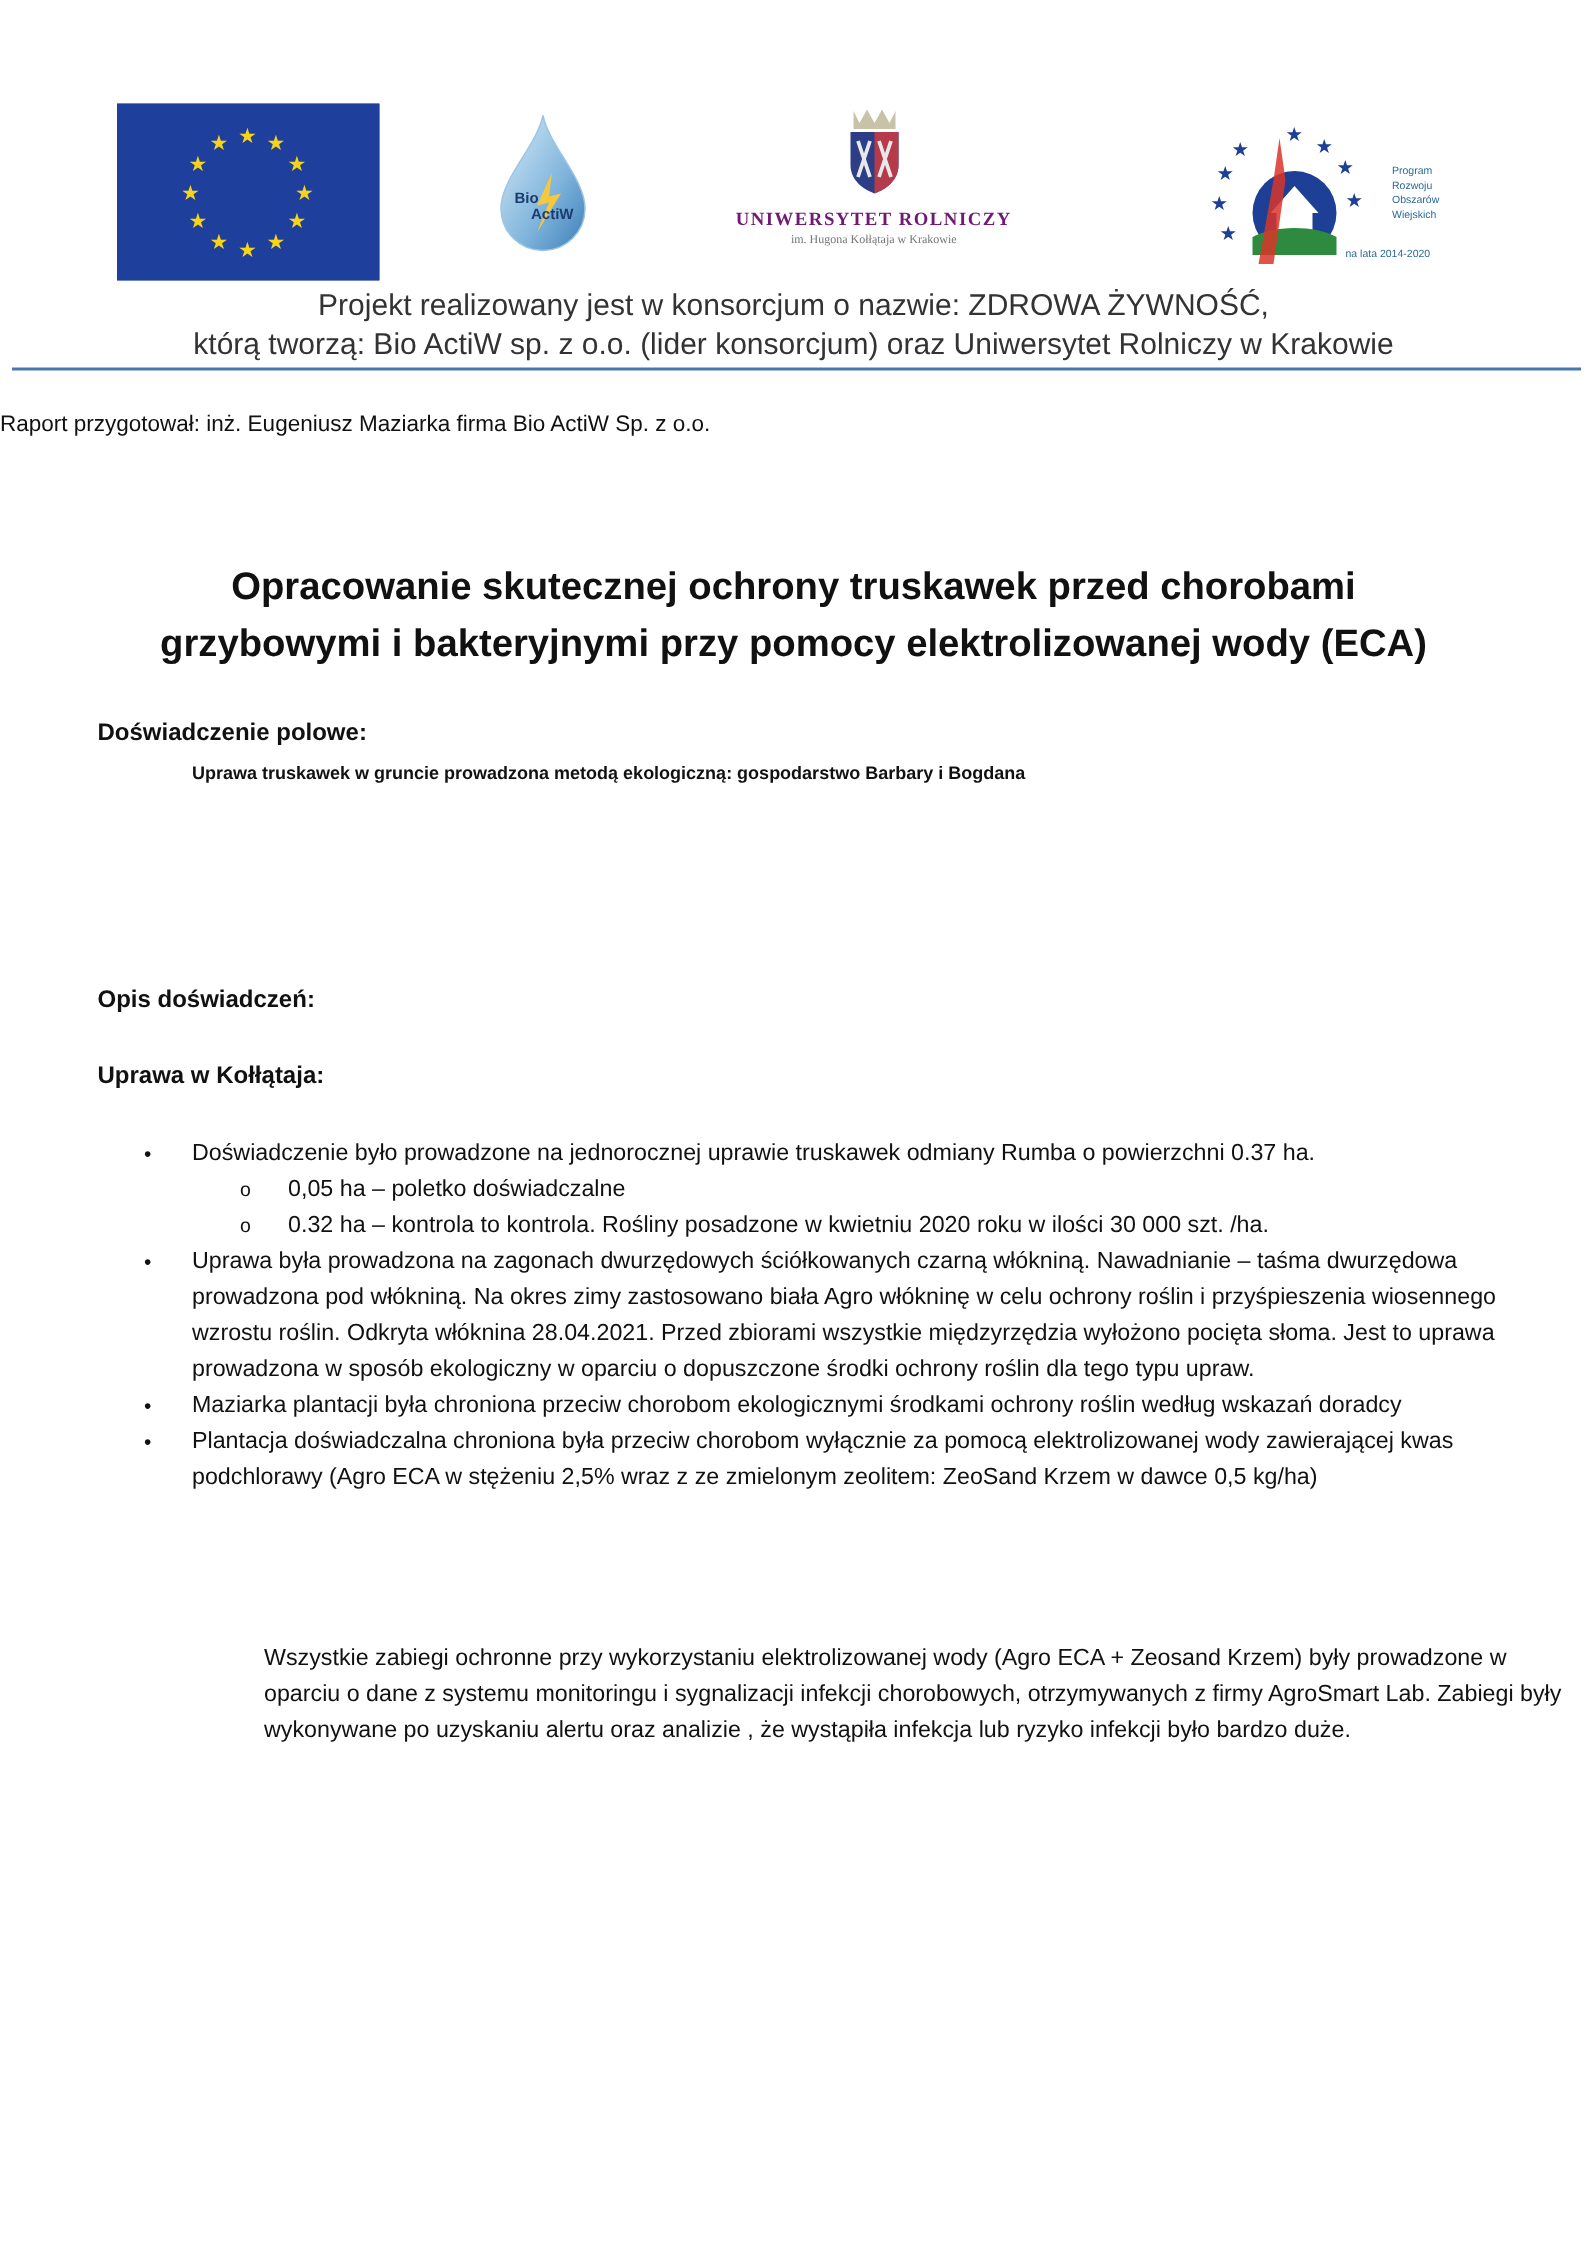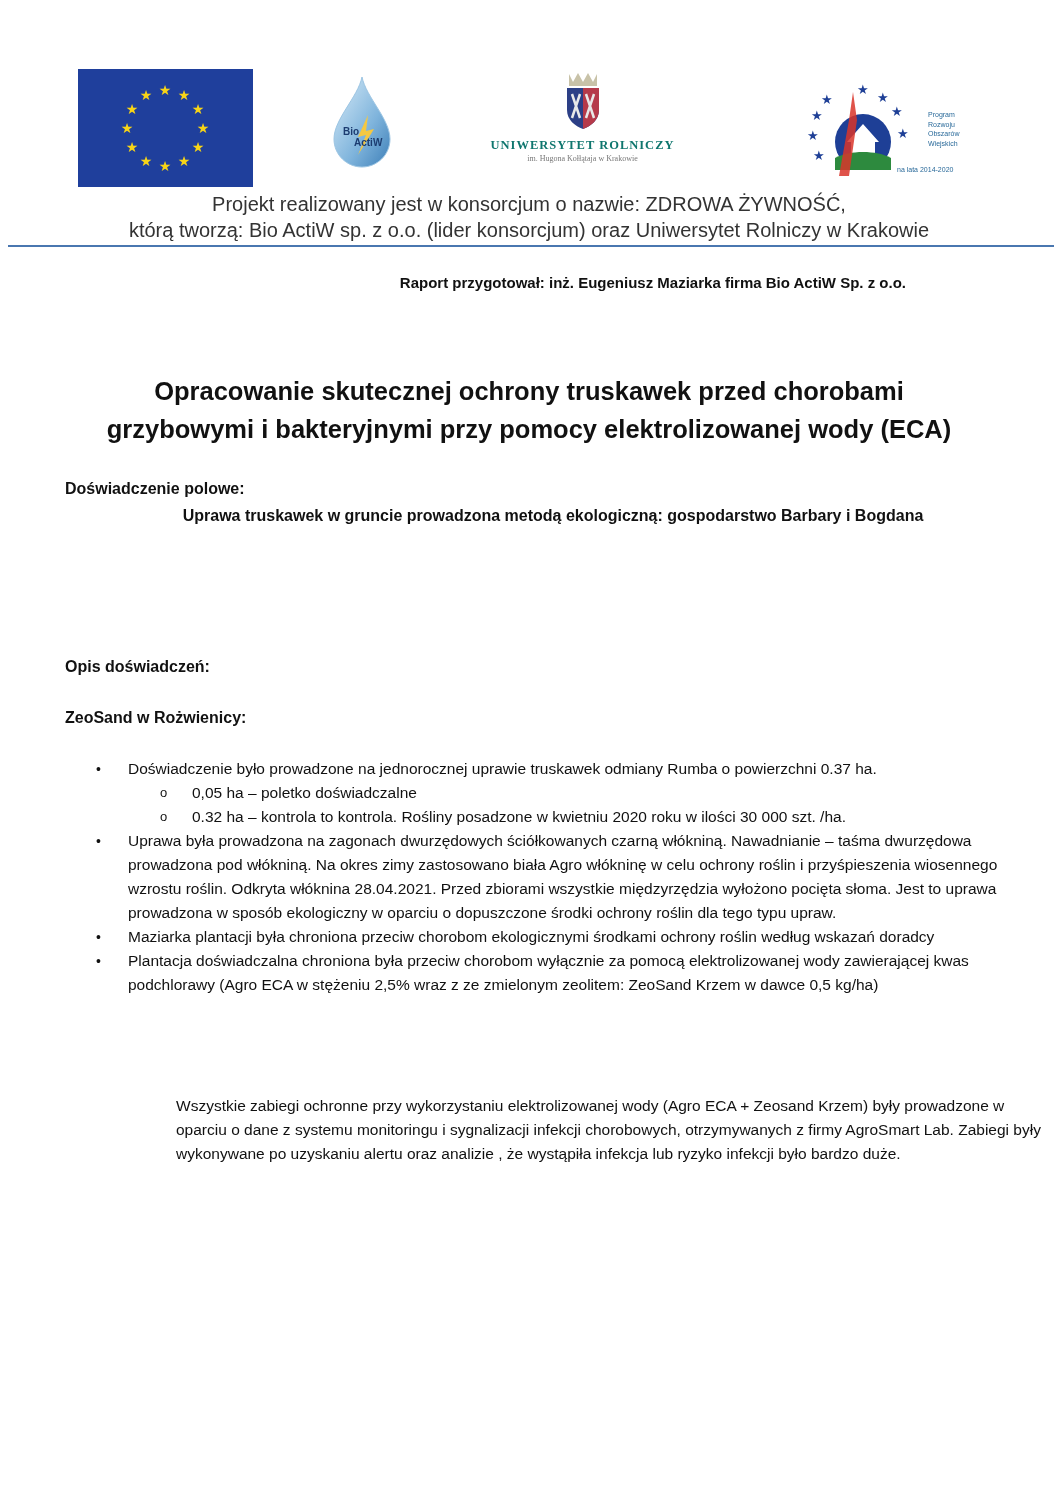--- a/index.html
+++ b/index.html
@@ -6,36 +6,36 @@
   body { width: 1058px; height: 1497px; position: relative; overflow: hidden;
          font-family: "Liberation Sans", "DejaVu Sans", sans-serif; color: #111; }
   .abs { position: absolute; }
 
   
   .eu-flag { left: 78px; top: 69px; width: 175px; height: 118px; background: #1f3f9c; }
   .eu-flag svg { width: 100%; height: 100%; display: block; }
   .drop { left: 328px; top: 75px; width: 68px; height: 95px; }
   .uni { left: 490px; top: 70px; width: 185px; height: 100px; text-align: center; }
   .uni .crest { width: 40px; height: 60px; margin: 0 auto; }
-  .uni .name { font-family: "Liberation Serif", serif; font-size: 12.5px; letter-spacing: 1px; color: #0f766e; font-weight: bold; margin-top: 4px; }
+  .uni .name { font-family: "Liberation Serif", serif; font-size: 12.5px; letter-spacing: 1px; color: #701a75; font-weight: bold; margin-top: 4px; }
   .uni .sub { font-family: "Liberation Serif", serif; font-size: 8px; color: #777; margin-top: 1px; text-align: center; }
   .prow { left: 805px; top: 80px; width: 180px; height: 100px; }
   .prow .ptext { position: absolute; left: 123px; top: 30px; font-size: 7px; line-height: 9.5px; color: #2a6a9a; }
   .prow .pyears { position: absolute; left: 92px; top: 86px; font-size: 7px; color: #2a6a9a; }
 
   .consortium { left: 0; width: 1058px; top: 191px; text-align: center; font-size: 20px; line-height: 26px; color: #333; }
   .rule { left: 8px; top: 245px; width: 1046px; height: 2px; background: #4a77b0; }
 
-  .author { left: 0; width: 906px; top: 274px; text-align: right; font-weight: bold; font-size: 15px; }
+  .author { left: 0; width: 906px; top: 274px; text-align: left; font-weight: normal; font-size: 15px; }
 
   .title { left: 40px; width: 978px; top: 372px; text-align: center; font-weight: bold; font-size: 25.5px; line-height: 38px; }
 
   .h { font-weight: bold; font-size: 16px; }
   .field-h { left: 65px; top: 480px; }
-  .field-desc { left: 113px; top: 502px; width: 880px; font-weight: bold; font-size: 16px; line-height: 27px; text-align: center; }
+  .field-desc { left: 128px; top: 502px; width: 880px; font-weight: bold; font-size: 12px; line-height: 27px; }
   .opis-h { left: 65px; top: 658px; }
   .uprawa-h { left: 65px; top: 709px; }
 
   .list { left: 90px; top: 757px; width: 920px; font-size: 15.5px; line-height: 24px; }
   .li { position: relative; padding-left: 38px; }
   .li .bullet { position: absolute; left: 6px; top: 0; font-size: 14px; }
   .sub-li { position: relative; padding-left: 102px; }
   .sub-li .bullet { position: absolute; left: 70px; top: 0; font-size: 13px; }
 
   .para { left: 128px; top: 1094px; width: 880px; font-size: 15.5px; line-height: 24px; margin-left: 48px; }
@@ -129,21 +129,21 @@
   <div>Opracowanie skutecznej ochrony truskawek przed chorobami</div>
   <div>grzybowymi i bakteryjnymi przy pomocy elektrolizowanej wody (ECA)</div>
 </div>
 
 <div class="abs h field-h">Doświadczenie polowe:</div>
 <div class="abs field-desc">
   <div>Uprawa truskawek w gruncie prowadzona metodą ekologiczną: gospodarstwo Barbary i Bogdana</div>
 </div>
 
 <div class="abs h opis-h">Opis doświadczeń:</div>
-<div class="abs h uprawa-h">ZeoSand w Rożwienicy:</div>
+<div class="abs h uprawa-h">Uprawa w Kołłątaja:</div>
 
 <div class="abs list">
   <div class="li">
     <span class="bullet">•</span>
     <span>Doświadczenie było prowadzone na jednorocznej uprawie truskawek odmiany Rumba o powierzchni 0.37 ha.</span>
   </div>
   <div class="sub-li">
     <span class="bullet">o</span>
     <span>0,05 ha – poletko doświadczalne</span>
   </div>

